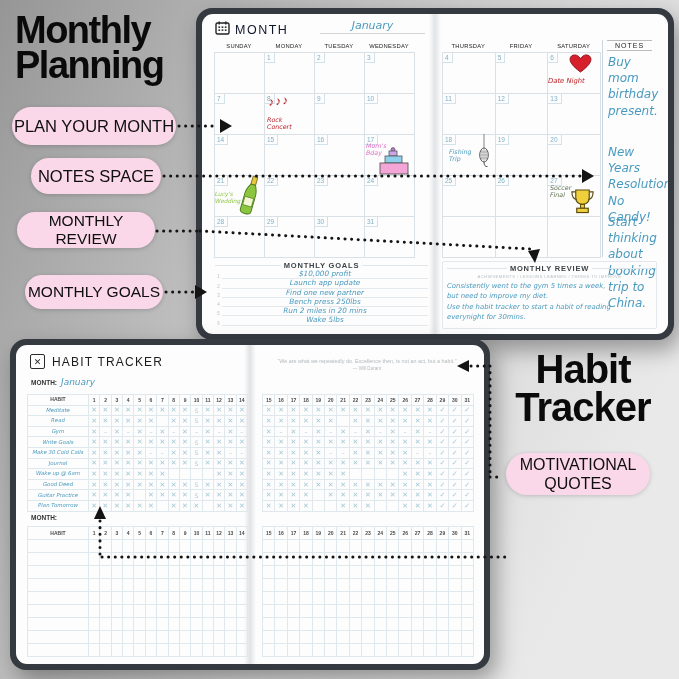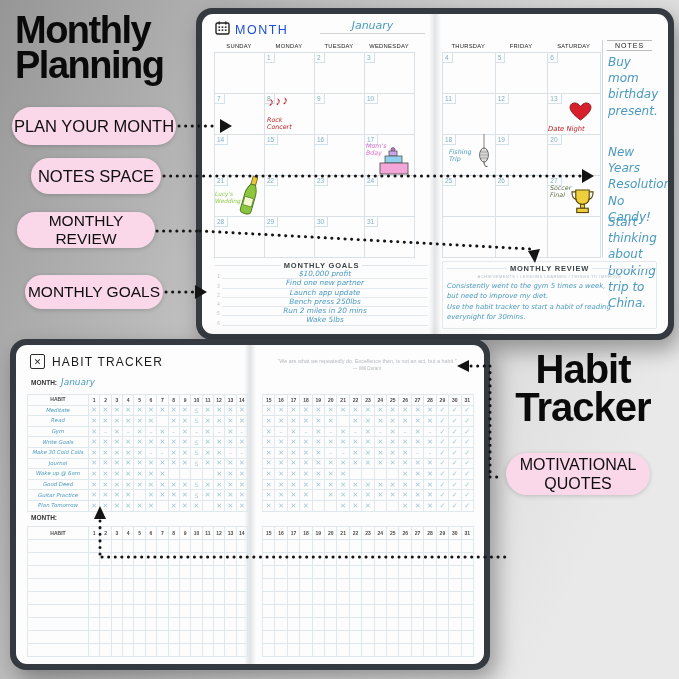--- a/index.html
+++ b/index.html
@@ -24,21 +24,21 @@
   
   .notebook{position:absolute;background:#343a40;border-radius:16px;box-shadow:6px 10px 22px rgba(0,0,0,0.35);z-index:10;}
   .nb-top{left:196px;top:8px;width:478px;height:332px;}
   .nb-bottom{left:10px;top:339px;width:480px;height:331px;}
   .pages{position:absolute;inset:6px;background:#fdfdfd;border-radius:11px;overflow:hidden;}
   .binding{position:absolute;top:0;bottom:0;width:12px;left:50%;transform:translateX(-50%);
     background:linear-gradient(90deg,rgba(0,0,0,0) 0%,rgba(110,120,130,0.20) 50%,rgba(0,0,0,0) 100%);}
 
   
   .cal-header{position:absolute;left:13px;top:7px;display:flex;align-items:center;gap:5px;}
-  .cal-month-label{font-size:12.5px;letter-spacing:1.5px;color:#1d4ed8;}
+  .cal-month-label{font-size:12.5px;letter-spacing:1.5px;color:#0f172a;}
   .hw{font-family:"DejaVu Sans",sans-serif;font-style:italic;color:var(--handwriting_blue,#4a9abf);}
   .cal-month-value{position:absolute;left:118px;top:5px;width:105px;text-align:center;font-size:11px;
     border-bottom:1px solid #d5d5d5;padding-bottom:1px;}
   .weekdays{position:absolute;display:flex;top:29px;}
   .wl{left:12px;width:200px;} .wr{left:240px;width:158px;}
   .wd{flex:1;text-align:center;font-size:5.8px;color:#222;letter-spacing:0.3px;}
   .cal-grid{position:absolute;top:38px;display:grid;grid-auto-rows:41px;border-left:1px solid #d9e1e6;border-top:1px solid #d9e1e6;}
   .gl{left:12px;width:200px;grid-template-columns:repeat(4,1fr);}
   .gr{left:240px;width:158px;grid-template-columns:repeat(3,1fr);}
   .cal-cell{border-right:1px solid #d9e1e6;border-bottom:1px solid #d9e1e6;position:relative;}
@@ -46,21 +46,21 @@
     border-right:1px solid #d3e2ea;border-bottom:1px solid #d3e2ea;}
   .notes-col{position:absolute;left:400px;top:26px;width:53px;height:217px;border-left:1px solid #ccd6dc;}
   .notes-head{font-size:7px;letter-spacing:1px;color:#222;text-align:center;border-bottom:1px solid #bbb;border-top:1px solid #bbb;margin:0 4px;padding:1px 0;}
   .note{position:absolute;left:5px;right:2px;font-size:12px;line-height:1.35;white-space:pre-line;}
   .n1{top:14px}.n2{top:104px}.n3{top:174px}
 
   .ev{position:absolute;z-index:5;}
   .ev .ico{position:absolute;}
   .ev .ev-text{position:absolute;font-size:6.3px;line-height:1.15;white-space:pre-line;font-style:italic;font-family:"DejaVu Sans",sans-serif;}
   .ev-rock{left:62px;top:79px;width:50px;height:41px;} .ev-rock .ico{left:4px;top:1px;font-size:12px;color:#bf2026;letter-spacing:1px;transform:rotate(-6deg);} .ev-rock .ev-text{left:3px;top:23px;}
-  .ev-date{left:344px;top:38px;width:54px;height:41px;margin-top:48px;} .ev-date .ico{right:8px;top:2px;} .ev-date .ev-text{left:2px;top:26px;white-space:nowrap;font-size:6.8px;}
+  .ev-date{left:344px;top:38px;width:54px;height:41px;} .ev-date .ico{right:8px;top:2px;} .ev-date .ev-text{left:2px;top:26px;white-space:nowrap;font-size:6.8px;}
   .ev-bday{left:162px;top:120px;width:50px;height:41px;} .ev-bday .ico{left:12px;top:13px;} .ev-bday .ev-text{left:2px;top:8px;}
   .ev-fish{left:240px;top:120px;width:53px;height:41px;} .ev-fish .ico{left:34px;top:0;} .ev-fish .ev-text{left:7px;top:14px;}
   .ev-lucy{left:12px;top:161px;width:52px;height:41px;} .ev-lucy .ico{left:20px;top:0;} .ev-lucy .ev-text{left:1px;top:16px;font-size:5.8px;}
   .ev-soccer{left:345px;top:161px;width:53px;height:41px;} .ev-soccer .ico{left:23px;top:13px;} .ev-soccer .ev-text{left:3px;top:9px;}
 
   .box-title{display:flex;align-items:center;gap:3px;font-size:7.5px;font-weight:bold;letter-spacing:0.8px;color:#3c4348;}
   .rule{flex:1;height:1px;background:#dfe5e9;}
   .goals{position:absolute;left:13px;top:247px;width:213px;}
   .goal-row{display:flex;align-items:flex-end;height:9.3px;text-align:center;}
   .gnum{width:7px;font-size:4.5px;color:#b9c1c7;}
@@ -348,26 +348,26 @@
           <span class="rule"></span>
             <span>MONTHLY GOALS</span>
             <span class="rule"></span>
         </div>
         <div>
             <div class="goal-row">
               <div class="gnum">1</div>
               <div class="gtext hw">$10,000 profit</div>
             </div>
             <div class="goal-row">
+              <div class="gnum">2</div>
+              <div class="gtext hw">Launch app update</div>
+            </div>
+            <div class="goal-row">
               <div class="gnum">3</div>
               <div class="gtext hw">Find one new partner</div>
-            </div>
-            <div class="goal-row">
-              <div class="gnum">2</div>
-              <div class="gtext hw">Launch app update</div>
             </div>
             <div class="goal-row">
               <div class="gnum">4</div>
               <div class="gtext hw">Bench press 250lbs</div>
             </div>
             <div class="goal-row">
               <div class="gnum">5</div>
               <div class="gtext hw">Run 2 miles in 20 mins</div>
             </div>
             <div class="goal-row">

